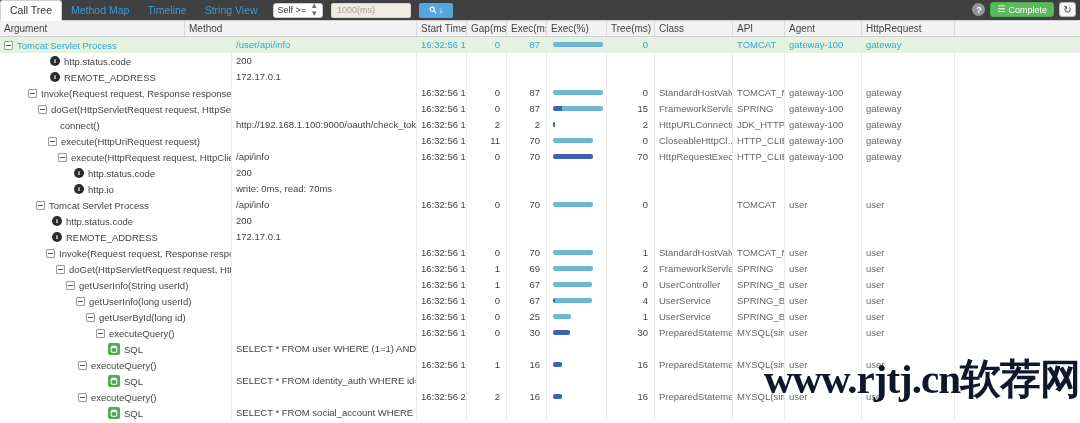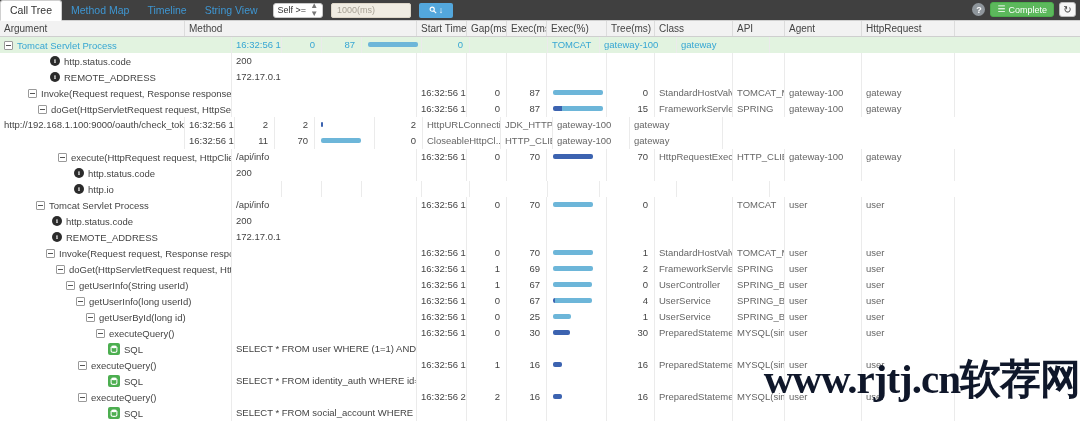--- a/index.html
+++ b/index.html
@@ -128,20 +128,21 @@
         <div class="hcell c9">Agent</div>
         <div class="hcell c10">HttpRequest</div>
         <div class="hcell c11"></div>
       </div>
     <div id="rows">
         <div class="row hl">
           <div class="cell c0 mcell" style="padding-left: 4px;">
             <span class="expander"></span>
             <span class="mlabel">Tomcat Servlet Process</span>
           </div>
+          <div class="cell c1">/user/api/info</div>
           <div class="cell c2">16:32:56 140</div>
           <div class="cell c3 num">0</div>
           <div class="cell c4 num">87</div>
           <div class="cell c5">
             <span class="barwrap">
               <span class="bar-seg only" style="width: 50px; background: rgb(109, 182, 217);"></span>
             </span>
           </div>
           <div class="cell c6 num">0</div>
           <div class="cell c7 dim"></div>
@@ -221,37 +222,44 @@
             </span>
           </div>
           <div class="cell c6 num">15</div>
           <div class="cell c7 dim">FrameworkServlet</div>
           <div class="cell c8 dim">SPRING</div>
           <div class="cell c9 dim">gateway-100</div>
           <div class="cell c10 dim">gateway</div>
           <div class="cell c11"></div>
         </div>
         <div class="row">
+          <div class="cell c0 mcell" style="padding-left: 60px;">
+            <span class="mlabel">connect()</span>
+          </div>
           <div class="cell c1">http://192.168.1.100:9000/oauth/check_token</div>
           <div class="cell c2">16:32:56 142</div>
           <div class="cell c3 num">2</div>
           <div class="cell c4 num">2</div>
           <div class="cell c5">
             <span class="barwrap">
               <span class="bar-seg only" style="width: 2px; background: rgb(60, 99, 176);"></span>
             </span>
           </div>
           <div class="cell c6 num">2</div>
           <div class="cell c7 dim">HttpURLConnecti...</div>
           <div class="cell c8 dim">JDK_HTTP...</div>
           <div class="cell c9 dim">gateway-100</div>
           <div class="cell c10 dim">gateway</div>
           <div class="cell c11"></div>
         </div>
         <div class="row">
+          <div class="cell c0 mcell" style="padding-left: 48px;">
+            <span class="expander"></span>
+            <span class="mlabel">execute(HttpUriRequest request)</span>
+          </div>
           <div class="cell c1"></div>
           <div class="cell c2">16:32:56 155</div>
           <div class="cell c3 num">11</div>
           <div class="cell c4 num">70</div>
           <div class="cell c5">
             <span class="barwrap">
               <span class="bar-seg only" style="width: 40px; background: rgb(109, 182, 217);"></span>
             </span>
           </div>
           <div class="cell c6 num">0</div>
@@ -297,20 +305,21 @@
           <div class="cell c8 dim"></div>
           <div class="cell c9 dim"></div>
           <div class="cell c10 dim"></div>
           <div class="cell c11"></div>
         </div>
         <div class="row">
           <div class="cell c0 mcell" style="padding-left: 74px;">
             <span class="info-ic">i</span>
             <span class="mlabel">http.io</span>
           </div>
+          <div class="cell c1">write: 0ms, read: 70ms</div>
           <div class="cell c2"></div>
           <div class="cell c3 num"></div>
           <div class="cell c4 num"></div>
           <div class="cell c5"></div>
           <div class="cell c6 num"></div>
           <div class="cell c7 dim"></div>
           <div class="cell c8 dim"></div>
           <div class="cell c9 dim"></div>
           <div class="cell c10 dim"></div>
           <div class="cell c11"></div>

